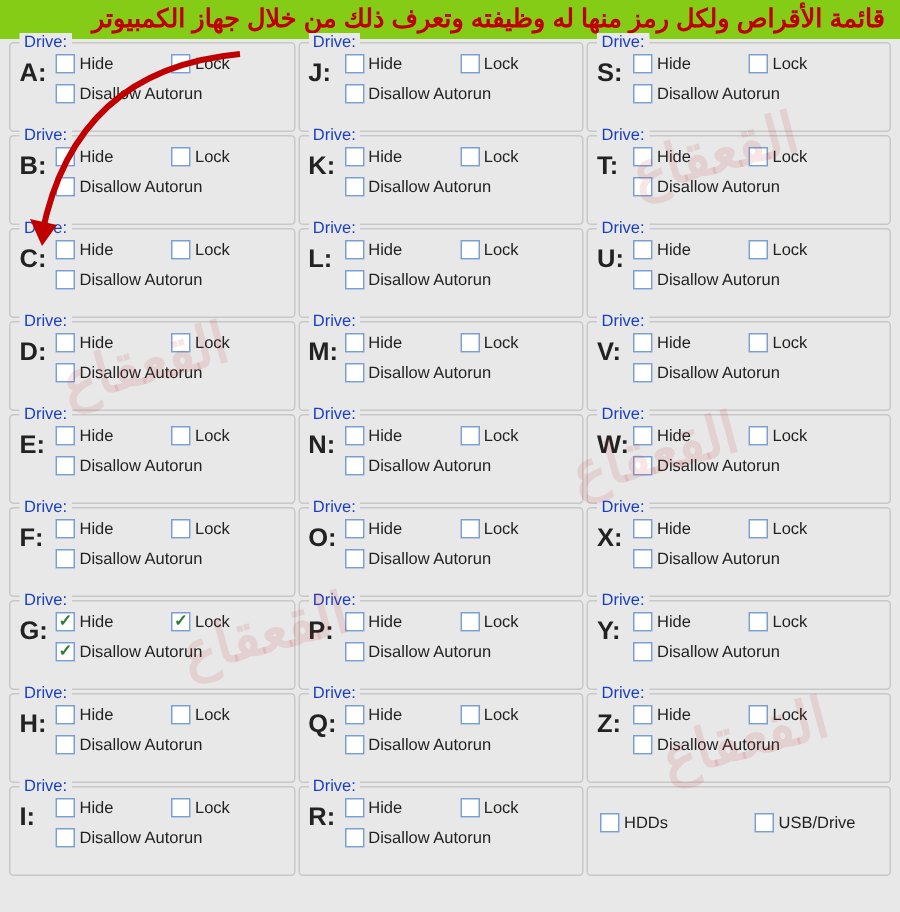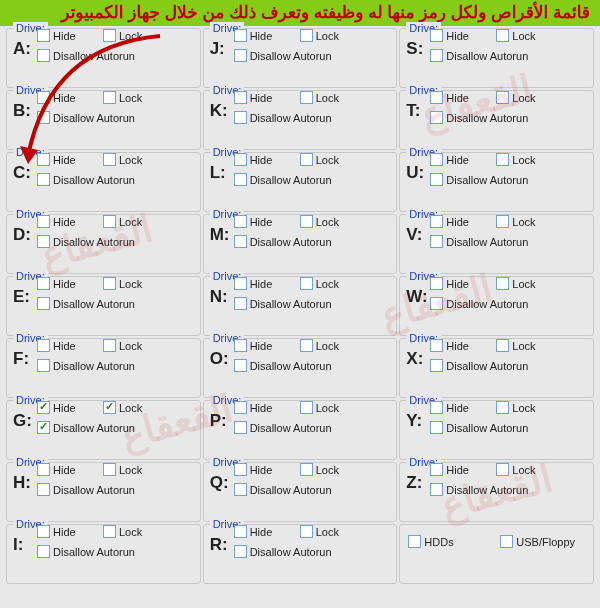--- a/index.html
+++ b/index.html
@@ -58,23 +58,23 @@
     font-weight: bold;
     color: #222;
     text-align: left;
     padding-left: 2px;
   }
   .options {
     flex: 1;
   }
   .opt-row {
     display: flex;
-    gap: 6px;
+    gap: 17px;
     height: 20px;
-    align-items: flex-start;
+    align-items: flex-end;
   }
   .cb {
     display: flex;
     align-items: center;
     gap: 3px;
     cursor: pointer;
   }
   .cb .box {
     width: 13px;
     height: 13px;
@@ -747,21 +747,21 @@
     </div>
     <div class="drive-box type-box">
       <div class="options" style="padding-left: 4px;">
         <div class="opt-row">
           <label class="cb ">
             <span class="box"></span>
             <span>HDDs</span>
           </label>
           <label class="cb ">
             <span class="box"></span>
-            <span>USB/Floppy</span>
+            <span>USB/Drive</span>
           </label>
         </div>
       </div>
     </div>
   </div>
 
 <svg class="arrow" width="200" height="160">
   <path d="M 160 10 Q 50 20 28 130" stroke="#c00000" stroke-width="4" fill="none"></path>
   <polygon points="28,138 20,120 38,124" fill="#c00000"></polygon>
 </svg>

